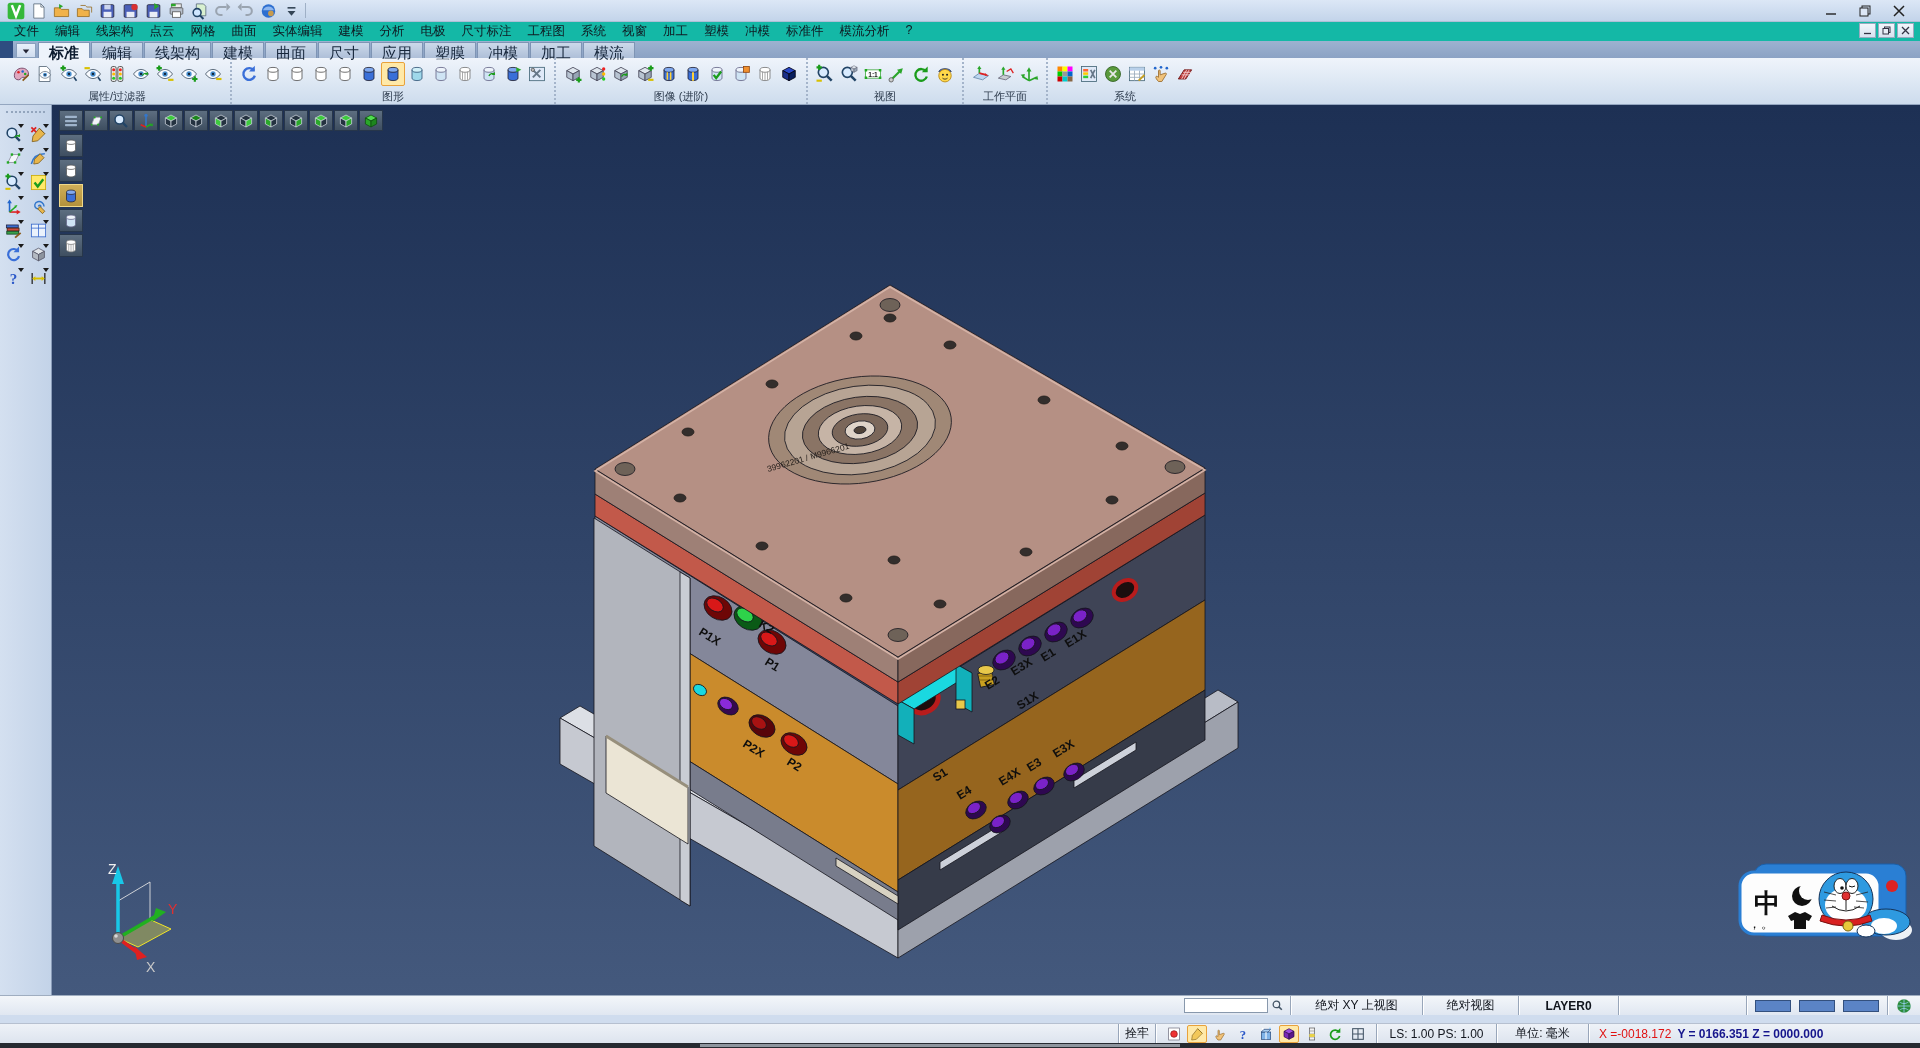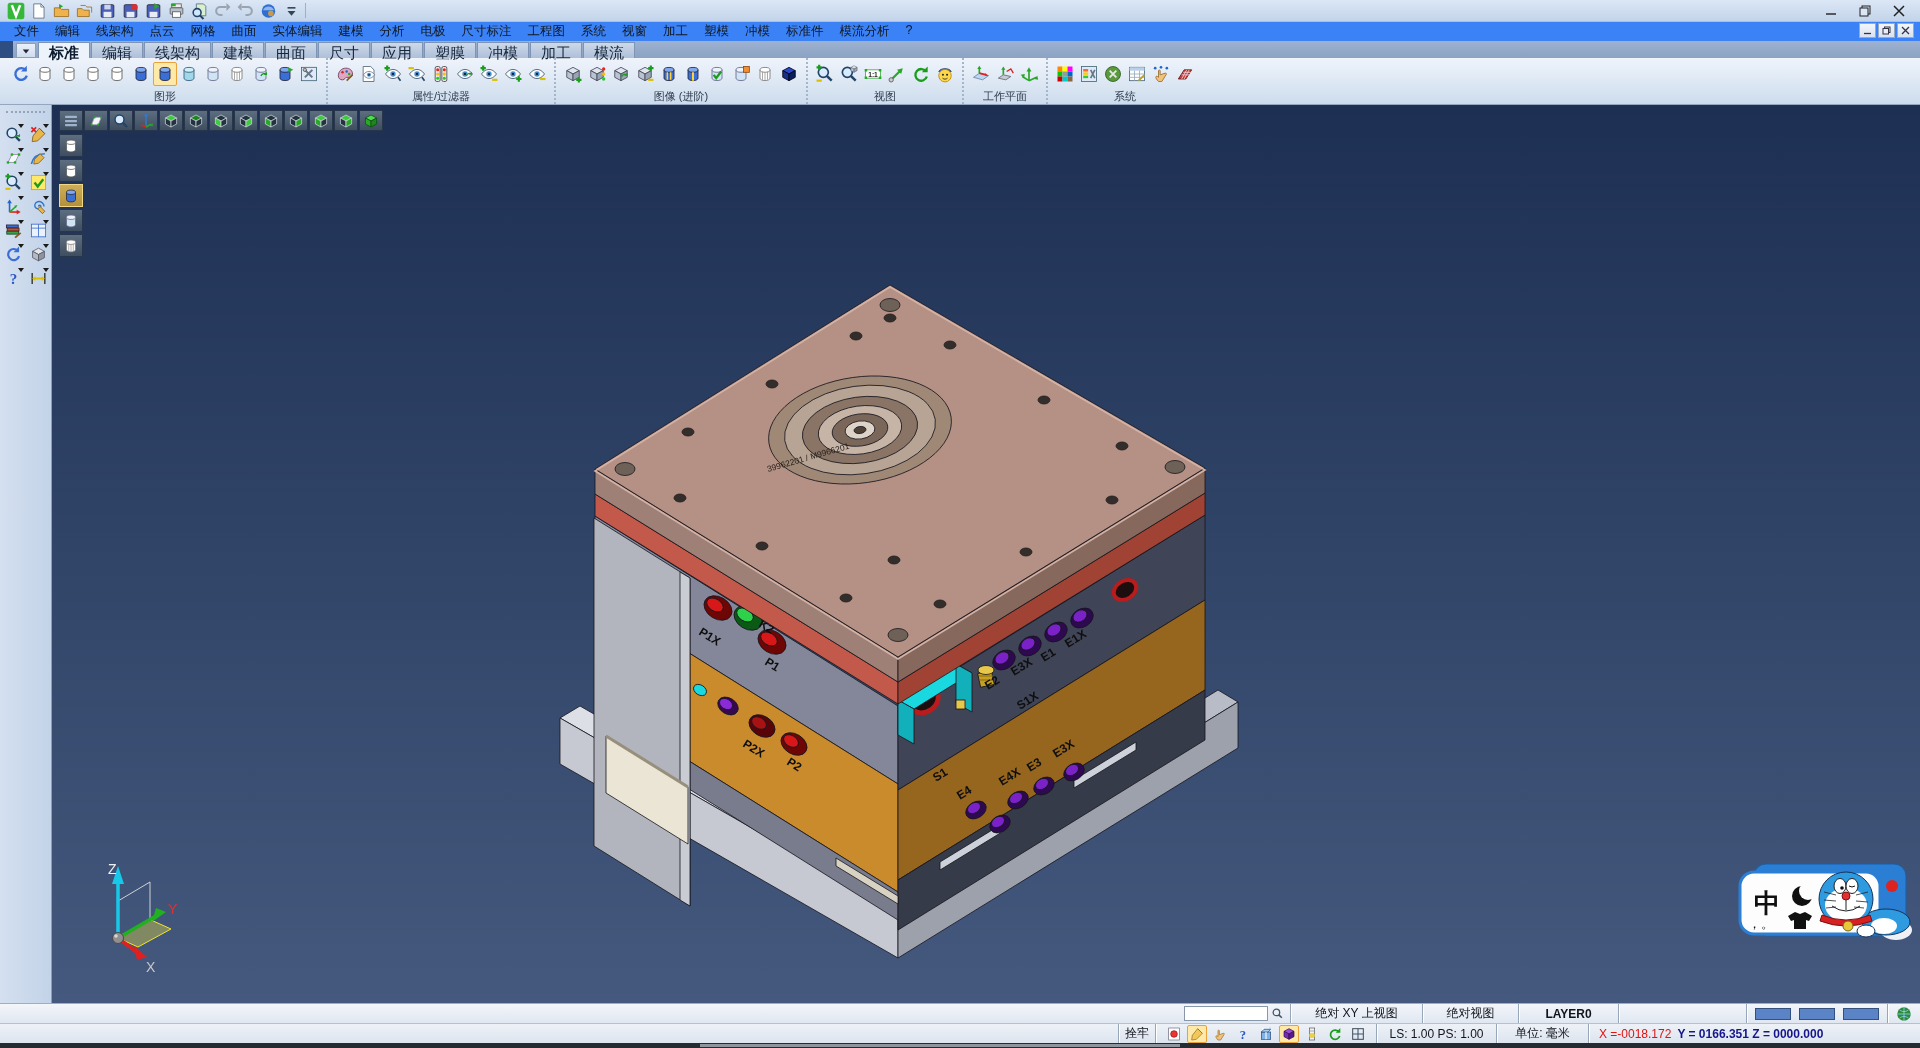--- a/index.html
+++ b/index.html
@@ -8,21 +8,21 @@
   
   .titlebar{height:22px;background:linear-gradient(#dce7f6,#c3d4ea);display:flex;align-items:center;padding:0 4px;position:relative;border-bottom:1px solid #aebfd6}
   .qa{display:flex;align-items:center;gap:2px}
   .qa .icon-btn{width:21px;height:19px}
   .qa-sep{width:1px;height:15px;background:#9fb0c6;margin:0 3px}
   .title-text{position:absolute;left:0;right:0;text-align:center;font-size:12px;color:#1b2738;pointer-events:none}
   .win-controls{margin-left:auto;display:flex;z-index:2}
   .win-btn{width:34px;height:20px;display:flex;align-items:center;justify-content:center}
   .win-btn svg{width:12px;height:12px}
   
-  .menubar{height:19px;background:#3b82f6;display:flex;align-items:center;padding-left:6px;position:relative}
+  .menubar{height:19px;background:#14b8a6;display:flex;align-items:center;padding-left:6px;position:relative}
   .menu-item{padding:1px 8px;font-size:12.5px;color:#101820;cursor:default}
   .mdi-controls{position:absolute;right:6px;top:1px;display:flex;gap:2px}
   .mdi-btn{width:17px;height:15px;border:1px solid #9aaac0;background:linear-gradient(#f2f6fb,#d8e2f0);display:flex;align-items:center;justify-content:center}
   .mdi-btn svg{width:9px;height:9px}
   
   .tabrow{height:17px;background:linear-gradient(#9db2d0,#8ba2c4);display:flex;align-items:flex-end}
   .tab-corner{width:13px;height:17px;background:#2e4d80}
   .tab-drop{width:20px;height:15px;background:linear-gradient(#e9f0fa,#cfdcee);border:1px solid #8aa0bd;display:flex;align-items:center;justify-content:center;margin:0 2px 0 3px}
   .tab{height:16px;padding:1px 10px 0;font-size:15px;color:#15253a;background:linear-gradient(#ccd9ea,#aebfd8);border:1px solid #7e94b4;border-bottom:none;margin-right:1px}
   .tab.active{background:#edf3fb;font-weight:bold;color:#0d1c30}
@@ -47,21 +47,21 @@
   #scene{position:absolute;inset:0;width:100%;height:100%}
   .vtb{position:absolute;left:7px;top:5px;display:flex;gap:1px;z-index:3}
   .vtb .icon-btn,.lstrip .icon-btn{width:24px;height:21px;background:linear-gradient(#5d6e80,#3e4e60);border:1px solid #27364a;border-radius:0}
   .vtb .icon-btn svg,.lstrip .icon-btn svg{width:18px;height:18px}
   .lstrip{position:absolute;left:7px;top:29px;display:flex;flex-direction:column;gap:2px;z-index:3}
   .lstrip .icon-btn{height:23px}
   .lstrip .icon-btn.sel{background:linear-gradient(#cfae58,#b3913c);border-color:#f0d888}
   .mlabel{font:600 12px "Liberation Sans",sans-serif;fill:#0e0e0e}
   .tinytext{font:400 8.5px "Liberation Sans",sans-serif;fill:#241e1a}
   
-  .status1{position:absolute;bottom:25px;left:0;right:0;height:20px;background:linear-gradient(#f3f6fa,#e0e7f1);border-top:1px solid #9fadc0;display:flex;align-items:center}
+  .status1{position:absolute;bottom:33px;left:0;right:0;height:20px;background:linear-gradient(#f3f6fa,#e0e7f1);border-top:1px solid #9fadc0;display:flex;align-items:center}
   .status2{position:absolute;bottom:5px;left:0;right:0;height:20px;background:linear-gradient(#eef2f8,#dde4ee);border-top:1px solid #b6c0d0;display:flex;align-items:center}
   .s-right{margin-left:auto;display:flex;align-items:center;height:100%}
   .sfield{border-left:1px solid #98a6ba;box-shadow:inset 1px 0 0 #fff;padding:0 10px;display:flex;align-items:center;height:100%;font-size:12px;color:#10141c;white-space:nowrap}
   .search-wrap{display:flex;align-items:center;gap:3px;padding:0 6px}
   .search-input{width:84px;height:15px;border:1px solid #8898ac;background:#fff;font-size:11px;padding:0 3px;font-family:"Liberation Sans",sans-serif}
   .swatch{width:36px;height:12px;border:1px solid #33507e;margin:0 4px}
   .s-icons{display:flex;align-items:center;gap:3px;padding:0 6px}
   .s-icons .icon-btn{width:20px;height:18px}
   .s-icons .icon-btn svg{width:16px;height:16px}
   .coord-x{color:#e01212;font-weight:normal;margin-right:6px}
@@ -245,110 +245,20 @@
       <div class="tab">加工</div>
       <div class="tab">模流</div>
     </div>
 </div>
 
 <div class="toolbar" id="main-toolbar">
     <div class="tb-group">
       <div class="tb-icons">
         <div class="icon-btn">
           <svg viewBox="0 0 24 24">
-            <path d="M18 8A7 7 0 1 0 19 14" stroke="#3a6fd8" stroke-width="2.8" fill="none"></path>
-            <path d="M19 2v7h-7z" fill="#3a6fd8"></path>
-          </svg>
-        </div>
-        <div class="icon-btn">
-          <svg viewBox="0 0 24 24">
-            <path d="M6 7v10c0 1.6 2.7 2.9 6 2.9s6-1.3 6-2.9V7" fill="#fff" stroke="#555"></path>
-            <ellipse cx="12" cy="7" rx="6" ry="2.9" fill="#fff" stroke="#555"></ellipse>
-          </svg>
-        </div>
-        <div class="icon-btn">
-          <svg viewBox="0 0 24 24">
-            <path d="M6 7v10c0 1.6 2.7 2.9 6 2.9s6-1.3 6-2.9V7" fill="#fff" stroke="#555"></path>
-            <ellipse cx="12" cy="7" rx="6" ry="2.9" fill="#fff" stroke="#555"></ellipse>
-          </svg>
-        </div>
-        <div class="icon-btn">
-          <svg viewBox="0 0 24 24">
-            <path d="M6 7v10c0 1.6 2.7 2.9 6 2.9s6-1.3 6-2.9V7" fill="#fff" stroke="#555"></path>
-            <ellipse cx="12" cy="7" rx="6" ry="2.9" fill="#fff" stroke="#555"></ellipse>
-          </svg>
-        </div>
-        <div class="icon-btn">
-          <svg viewBox="0 0 24 24">
-            <path d="M6 7v10c0 1.6 2.7 2.9 6 2.9s6-1.3 6-2.9V7" fill="#fff" stroke="#555"></path>
-            <ellipse cx="12" cy="7" rx="6" ry="2.9" fill="#fff" stroke="#555"></ellipse>
-          </svg>
-        </div>
-        <div class="icon-btn">
-          <svg viewBox="0 0 24 24">
-            <path d="M6 7v10c0 1.6 2.7 2.9 6 2.9s6-1.3 6-2.9V7" fill="#3a6fd8" stroke="#223"></path>
-            <ellipse cx="12" cy="7" rx="6" ry="2.9" fill="#7fa8f0" stroke="#223"></ellipse>
-          </svg>
-        </div>
-        <div class="icon-btn sel">
-          <svg viewBox="0 0 24 24">
-            <path d="M6 7v10c0 1.6 2.7 2.9 6 2.9s6-1.3 6-2.9V7" fill="#3a6fd8" stroke="#223"></path>
-            <ellipse cx="12" cy="7" rx="6" ry="2.9" fill="#7fa8f0" stroke="#223"></ellipse>
-          </svg>
-        </div>
-        <div class="icon-btn">
-          <svg viewBox="0 0 24 24">
-            <path d="M6 7v10c0 1.6 2.7 2.9 6 2.9s6-1.3 6-2.9V7" fill="#9fd8ea" stroke="#357"></path>
-            <ellipse cx="12" cy="7" rx="6" ry="2.9" fill="#d0f0f8" stroke="#357"></ellipse>
-          </svg>
-        </div>
-        <div class="icon-btn">
-          <svg viewBox="0 0 24 24">
-            <path d="M6 7v10c0 1.6 2.7 2.9 6 2.9s6-1.3 6-2.9V7" fill="#cfe4f4" stroke="#668"></path>
-            <ellipse cx="12" cy="7" rx="6" ry="2.9" fill="#eef4fb" stroke="#668"></ellipse>
-          </svg>
-        </div>
-        <div class="icon-btn">
-          <svg viewBox="0 0 24 24">
-            <path d="M6 7v10c0 1.6 2.7 2.9 6 2.9s6-1.3 6-2.9V7" fill="#fff" stroke="#777"></path>
-            <ellipse cx="12" cy="7" rx="6" ry="2.9" fill="#fff" stroke="#777"></ellipse>
-            <path d="M9 9v10M12 10v10M15 9v10" stroke="#999"></path>
-          </svg>
-        </div>
-        <div class="icon-btn">
-          <svg viewBox="0 0 24 24">
-            <path d="M6 7v10c0 1.6 2.7 2.9 6 2.9s6-1.3 6-2.9V7" fill="#cfe4f4" stroke="#668"></path>
-            <ellipse cx="12" cy="7" rx="6" ry="2.9" fill="#eef4fb" stroke="#668"></ellipse>
-            <g transform="translate(8,8) scale(0.65)">
-              <path d="M17 7A7 7 0 0 0 6 10" stroke="#1b9c1b" stroke-width="2.4" fill="none"></path>
-              <path d="M17 2v6h-6z" fill="#1b9c1b"></path>
-            </g>
-          </svg>
-        </div>
-        <div class="icon-btn">
-          <svg viewBox="0 0 24 24">
-            <path d="M6 7v10c0 1.6 2.7 2.9 6 2.9s6-1.3 6-2.9V7" fill="#3a6fd8" stroke="#223"></path>
-            <ellipse cx="12" cy="7" rx="6" ry="2.9" fill="#7fa8f0" stroke="#223"></ellipse>
-            <path d="M16 4l6 3-6 3z" fill="#2aa62a"></path>
-          </svg>
-        </div>
-        <div class="icon-btn">
-          <svg viewBox="0 0 24 24">
-            <rect x="3" y="4" width="18" height="16" fill="#dfe9f8" stroke="#467"></rect>
-            <path d="M7 16L16 7M7 7l9 9" stroke="#678" stroke-width="2.4"></path>
-            <circle cx="7" cy="7" r="2" fill="#bbb" stroke="#555"></circle>
-          </svg>
-        </div>
-      </div>
-      <div class="tb-label">图形</div>
-    </div>
-    <div class="tb-group">
-      <div class="tb-icons">
-        <div class="icon-btn">
-          <svg viewBox="0 0 24 24">
             <path d="M4 14c0-5 4-9 9-9s8 3 8 7c0 3-2 4-4 4h-3c-2 0-2 3-5 3-3 0-5-2-5-5z" fill="#e0a8c0" stroke="#635"></path>
             <circle cx="9" cy="10" r="1.5" fill="#d22"></circle>
             <circle cx="14" cy="9" r="1.5" fill="#26c"></circle>
             <circle cx="17" cy="12" r="1.5" fill="#2a2"></circle>
             <path d="M14 20l7-7" stroke="#8a5a1a" stroke-width="2"></path>
           </svg>
         </div>
         <div class="icon-btn">
           <svg viewBox="0 0 24 24">
             <path d="M5 3h9l4 4v14H5z" fill="#fff" stroke="#567"></path>
@@ -420,20 +330,110 @@
         <div class="icon-btn">
           <svg viewBox="0 0 24 24">
             <path d="M3 12c2.6-3.8 6-5.5 9-5.5s6.4 1.7 9 5.5c-2.6 3.8-6 5.5-9 5.5S5.6 15.8 3 12z" fill="#f8fbff" stroke="#456"></path>
             <circle cx="12" cy="12" r="3.2" fill="#4a90d0"></circle>
             <circle cx="12" cy="12" r="1.4" fill="#123"></circle>
             <path d="M15.8 18h6.4" stroke="#d8c000" stroke-width="2.6"></path>
           </svg>
         </div>
       </div>
       <div class="tb-label">属性/过滤器</div>
+    </div>
+    <div class="tb-group">
+      <div class="tb-icons">
+        <div class="icon-btn">
+          <svg viewBox="0 0 24 24">
+            <path d="M18 8A7 7 0 1 0 19 14" stroke="#3a6fd8" stroke-width="2.8" fill="none"></path>
+            <path d="M19 2v7h-7z" fill="#3a6fd8"></path>
+          </svg>
+        </div>
+        <div class="icon-btn">
+          <svg viewBox="0 0 24 24">
+            <path d="M6 7v10c0 1.6 2.7 2.9 6 2.9s6-1.3 6-2.9V7" fill="#fff" stroke="#555"></path>
+            <ellipse cx="12" cy="7" rx="6" ry="2.9" fill="#fff" stroke="#555"></ellipse>
+          </svg>
+        </div>
+        <div class="icon-btn">
+          <svg viewBox="0 0 24 24">
+            <path d="M6 7v10c0 1.6 2.7 2.9 6 2.9s6-1.3 6-2.9V7" fill="#fff" stroke="#555"></path>
+            <ellipse cx="12" cy="7" rx="6" ry="2.9" fill="#fff" stroke="#555"></ellipse>
+          </svg>
+        </div>
+        <div class="icon-btn">
+          <svg viewBox="0 0 24 24">
+            <path d="M6 7v10c0 1.6 2.7 2.9 6 2.9s6-1.3 6-2.9V7" fill="#fff" stroke="#555"></path>
+            <ellipse cx="12" cy="7" rx="6" ry="2.9" fill="#fff" stroke="#555"></ellipse>
+          </svg>
+        </div>
+        <div class="icon-btn">
+          <svg viewBox="0 0 24 24">
+            <path d="M6 7v10c0 1.6 2.7 2.9 6 2.9s6-1.3 6-2.9V7" fill="#fff" stroke="#555"></path>
+            <ellipse cx="12" cy="7" rx="6" ry="2.9" fill="#fff" stroke="#555"></ellipse>
+          </svg>
+        </div>
+        <div class="icon-btn">
+          <svg viewBox="0 0 24 24">
+            <path d="M6 7v10c0 1.6 2.7 2.9 6 2.9s6-1.3 6-2.9V7" fill="#3a6fd8" stroke="#223"></path>
+            <ellipse cx="12" cy="7" rx="6" ry="2.9" fill="#7fa8f0" stroke="#223"></ellipse>
+          </svg>
+        </div>
+        <div class="icon-btn sel">
+          <svg viewBox="0 0 24 24">
+            <path d="M6 7v10c0 1.6 2.7 2.9 6 2.9s6-1.3 6-2.9V7" fill="#3a6fd8" stroke="#223"></path>
+            <ellipse cx="12" cy="7" rx="6" ry="2.9" fill="#7fa8f0" stroke="#223"></ellipse>
+          </svg>
+        </div>
+        <div class="icon-btn">
+          <svg viewBox="0 0 24 24">
+            <path d="M6 7v10c0 1.6 2.7 2.9 6 2.9s6-1.3 6-2.9V7" fill="#9fd8ea" stroke="#357"></path>
+            <ellipse cx="12" cy="7" rx="6" ry="2.9" fill="#d0f0f8" stroke="#357"></ellipse>
+          </svg>
+        </div>
+        <div class="icon-btn">
+          <svg viewBox="0 0 24 24">
+            <path d="M6 7v10c0 1.6 2.7 2.9 6 2.9s6-1.3 6-2.9V7" fill="#cfe4f4" stroke="#668"></path>
+            <ellipse cx="12" cy="7" rx="6" ry="2.9" fill="#eef4fb" stroke="#668"></ellipse>
+          </svg>
+        </div>
+        <div class="icon-btn">
+          <svg viewBox="0 0 24 24">
+            <path d="M6 7v10c0 1.6 2.7 2.9 6 2.9s6-1.3 6-2.9V7" fill="#fff" stroke="#777"></path>
+            <ellipse cx="12" cy="7" rx="6" ry="2.9" fill="#fff" stroke="#777"></ellipse>
+            <path d="M9 9v10M12 10v10M15 9v10" stroke="#999"></path>
+          </svg>
+        </div>
+        <div class="icon-btn">
+          <svg viewBox="0 0 24 24">
+            <path d="M6 7v10c0 1.6 2.7 2.9 6 2.9s6-1.3 6-2.9V7" fill="#cfe4f4" stroke="#668"></path>
+            <ellipse cx="12" cy="7" rx="6" ry="2.9" fill="#eef4fb" stroke="#668"></ellipse>
+            <g transform="translate(8,8) scale(0.65)">
+              <path d="M17 7A7 7 0 0 0 6 10" stroke="#1b9c1b" stroke-width="2.4" fill="none"></path>
+              <path d="M17 2v6h-6z" fill="#1b9c1b"></path>
+            </g>
+          </svg>
+        </div>
+        <div class="icon-btn">
+          <svg viewBox="0 0 24 24">
+            <path d="M6 7v10c0 1.6 2.7 2.9 6 2.9s6-1.3 6-2.9V7" fill="#3a6fd8" stroke="#223"></path>
+            <ellipse cx="12" cy="7" rx="6" ry="2.9" fill="#7fa8f0" stroke="#223"></ellipse>
+            <path d="M16 4l6 3-6 3z" fill="#2aa62a"></path>
+          </svg>
+        </div>
+        <div class="icon-btn">
+          <svg viewBox="0 0 24 24">
+            <rect x="3" y="4" width="18" height="16" fill="#dfe9f8" stroke="#467"></rect>
+            <path d="M7 16L16 7M7 7l9 9" stroke="#678" stroke-width="2.4"></path>
+            <circle cx="7" cy="7" r="2" fill="#bbb" stroke="#555"></circle>
+          </svg>
+        </div>
+      </div>
+      <div class="tb-label">图形</div>
     </div>
     <div class="tb-group">
       <div class="tb-icons">
         <div class="icon-btn">
           <svg viewBox="0 0 24 24">
             <path d="M12 4 19.5 8 12 12 4.5 8Z" fill="#dfe6ee" stroke="#445"></path>
             <path d="M4.5 8v8L12 20v-8z" fill="#b8c4d2" stroke="#445"></path>
             <path d="M19.5 8v8L12 20v-8z" fill="#97a5b5" stroke="#445"></path>
             <path d="M15.8 19h6.4M19 15.8v6.4" stroke="#1b9c1b" stroke-width="2.6"></path>
           </svg>

